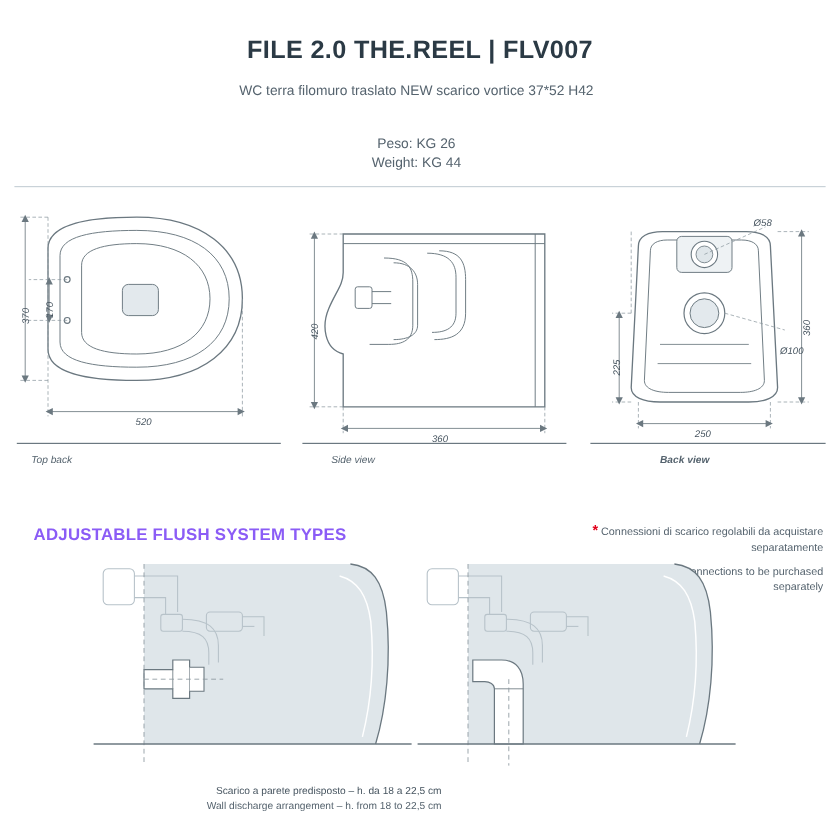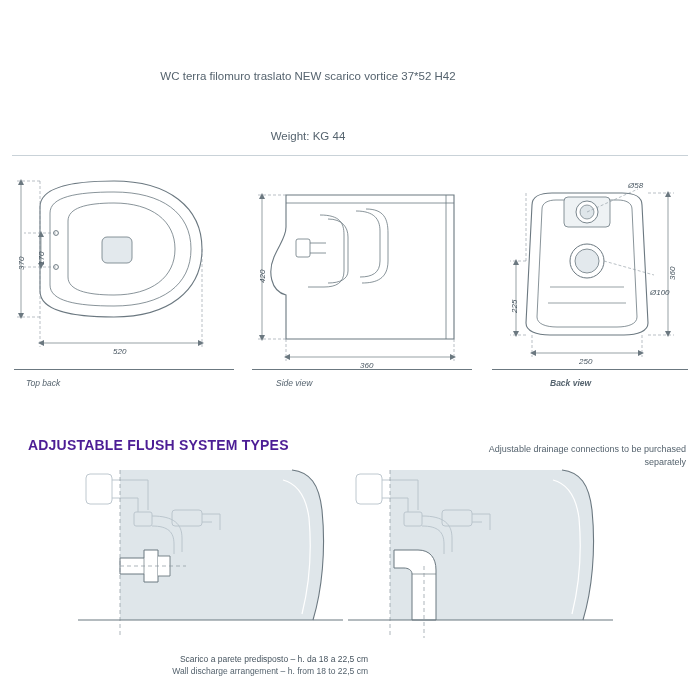--- a/index.html
+++ b/index.html
@@ -13,21 +13,21 @@
   }
   .page{position:relative;width:700px;height:700px;}
 
   
   .title{
     position:absolute;left:0;top:30px;width:700px;text-align:center;
     font-size:21px;font-weight:bold;letter-spacing:.3px;color:#2b3a45;
   }
   .subline{
     position:absolute;left:0;width:616px;text-align:center;
-    font-size:11.5px;color:#55636e;
+    font-size:11.5px;color:#55636e;padding-left:39px;
   }
   .sub1{top:70px;}
   .sub2{top:86px;}
   .weight1{top:114px;}
   .weight2{top:130px;}
   .hr{
     position:absolute;left:12px;top:155px;width:676px;height:1px;background:#c9d2d8;
   }
 
   
@@ -43,41 +43,43 @@
   }
   .baseline{
     position:absolute;background:#6b7880;
   }
 
   svg{display:block;overflow:visible;}
 
   
   .section-title{
     position:absolute;left:28px;top:437px;font-size:14px;font-weight:bold;
-    color:#4c1d95;letter-spacing:.2px;
+    color:#8b5cf6;letter-spacing:.2px;
   }
   .legend{
     position:absolute;right:14px;top:436px;width:210px;text-align:right;
     font-size:9px;color:#55636e;line-height:13px;
   }
   .legend .star{color:#e2001a;font-weight:bold;font-size:12px;}
   .legend .it{display:block;}
   .legend .en{display:block;margin-top:7px;}
 
   .fcap{
     position:absolute;font-size:8.5px;color:#46545f;text-align:right;line-height:12px;
   }
   .fcap .en{color:#55636e;}
 </style>
 </head>
 <body>
 
 <div class="page">
 
+  <div class="title">FILE 2.0 THE.REEL | FLV007</div>
   <div class="subline sub1">WC terra filomuro traslato NEW scarico vortice 37*52  H42</div>
+  <div class="subline weight1">Peso: KG 26</div>
   <div class="subline weight2">Weight: KG 44</div>
   <div class="hr"></div>
 
   <div class="panel" style="left:10px;top:175px;width:230px;height:210px;">
     <svg width="230" height="210" viewBox="0 0 230 210">
       <g fill="none" stroke="#6b7880" stroke-width="1">
 
         <path d="M30,32 C30,12 62,6 104,6 C158,6 192,32 192,74 C192,116 158,142 104,142 C62,142 30,136 30,116 Z" fill="#ffffff" stroke="#6b7880" stroke-width="1.1"></path>
 
         <path d="M40,38 C40,22 66,17 104,17 C152,17 181,38 181,74 C181,110 152,131 104,131 C66,131 40,126 40,110 Z" fill="#ffffff" stroke="#6b7880" stroke-width="0.8"></path>
@@ -209,20 +211,24 @@
     <div class="dimtext" style="left:162px;top:113px;">Ø100</div>
     <div class="dimtext rot" style="left:180px;top:105px;">360</div>
     <div class="dimtext rot" style="left:22px;top:138px;">225</div>
     <div class="dimtext" style="left:91px;top:182px;">250</div>
   </div>
   <div class="baseline" style="left:492px;top:369px;width:196px;height:1px;"></div>
   <div class="caption" style="left:550px;top:378px;font-weight:bold;">Back view</div>
 
   <div class="section-title">ADJUSTABLE FLUSH SYSTEM TYPES</div>
   <div class="legend">
+    <span class="it">
+      <span class="star">*</span>
+      <span>Connessioni di scarico regolabili da acquistare separatamente</span>
+    </span>
     <span class="en">Adjustable drainage connections to be purchased separately</span>
   </div>
 
   <div class="panel" style="left:78px;top:470px;width:265px;height:175px;">
     <svg width="265" height="175" viewBox="0 0 265 175">
 
       <path d="M42,0 L42,150 L235,150 C244,120 248,80 244,40 C241,14 232,2 214,0 Z" fill="#dfe6ea" stroke="none"></path>
 
       <path d="M214,0 C232,2 241,14 244,40 C248,80 244,120 235,150" fill="none" stroke="#6b7880" stroke-width="1.1"></path>
 

